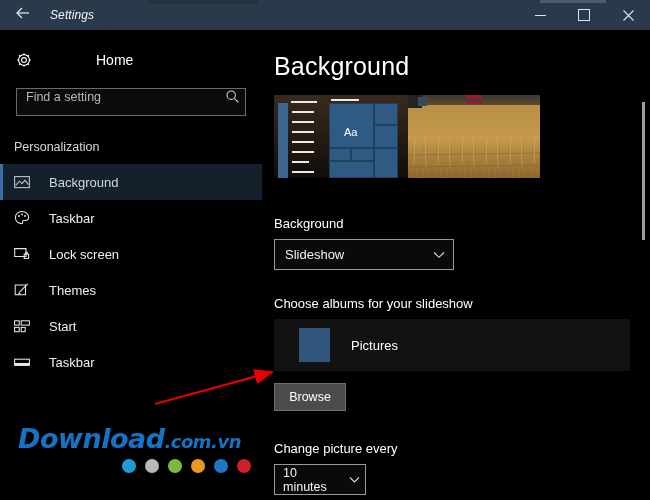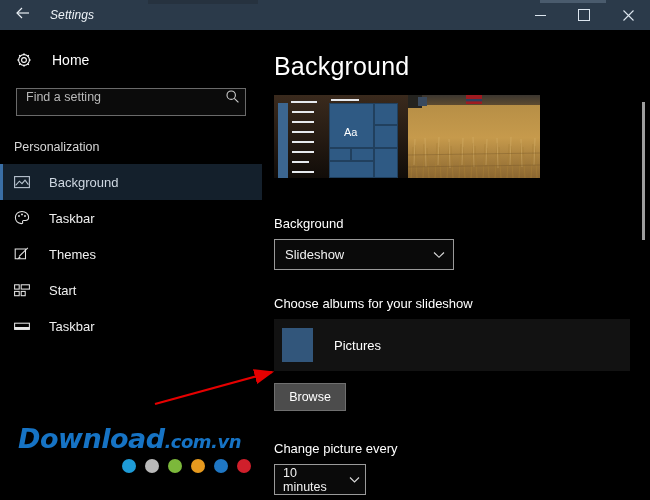--- a/index.html
+++ b/index.html
@@ -105,20 +105,21 @@
     background: #000000;
     padding-top: 14px;
     box-sizing: border-box;
   }
   .home-row {
     display: flex;
     align-items: center;
     height: 32px;
     padding-left: 16px;
     margin-bottom: 12px;
+    gap: 44px;
   }
   .home-row .ico {
     width: 22px;
     display: flex;
     align-items: center;
     justify-content: flex-start;
     color: #ffffff;
   }
   .home-label {
     font-size: 14px;
@@ -309,21 +310,21 @@
     height: 52px;
     background: #121212;
     margin-bottom: 12px;
     display: flex;
     align-items: center;
     box-sizing: border-box;
   }
   .album-item {
     display: flex;
     align-items: center;
-    padding-left: 8px;
+    padding-left: 25px;
   }
   .album-thumb {
     width: 31px;
     height: 34px;
     background: #32567b;
   }
   .album-name {
     font-size: 13px;
     margin-left: 21px;
     color: #ffffff;
@@ -476,20 +477,30 @@
           <svg width="16" height="16" viewBox="0 0 16 16">
             <path d="M8 1.4 C4.2 1.4 1.4 4 1.4 7.6 C1.4 11.2 4 13.6 7.2 13.6 C8.6 13.6 9 12.8 8.6 12 C8.2 11.2 8.8 10.5 9.7 10.5 L11.4 10.5 C13.2 10.5 14.6 9.2 14.6 7.3 C14.6 4 11.6 1.4 8 1.4 Z" fill="none" stroke="#e6e6e6" stroke-width="1.05"></path>
             <circle cx="5" cy="6" r="0.95" fill="#e6e6e6"></circle>
             <circle cx="8" cy="4.4" r="0.95" fill="#e6e6e6"></circle>
             <circle cx="11" cy="6" r="0.95" fill="#e6e6e6"></circle>
           </svg>
         </span>
         <span class="navlabel">Taskbar</span>
       </div>
 
+      <div class="nav-item">
+        <span class="navico">
+          <svg width="16" height="14" viewBox="0 0 16 14">
+            <path d="M0.7 1.6 L12 1.6 L12 9.4 L0.7 9.4 Z" fill="none" stroke="#e6e6e6" stroke-width="1.05"></path>
+            <rect x="10.2" y="7.2" width="4.4" height="4.2" fill="none" stroke="#e6e6e6" stroke-width="1.05"></rect>
+            <path d="M11.4 7.2 L11.4 5.9 A1 1 0 0 1 13.4 5.9 L13.4 7.2" fill="none" stroke="#e6e6e6" stroke-width="1.05"></path>
+          </svg>
+        </span>
+        <span class="navlabel">Lock screen</span>
+      </div>
 
       <div class="nav-item">
         <span class="navico">
           <svg width="16" height="15" viewBox="0 0 16 15">
             <path d="M1.2 2 L11.5 2 L11.5 11.8 L1.2 11.8 Z" fill="none" stroke="#e6e6e6" stroke-width="1.05"></path>
             <path d="M13.8 0.9 L5.2 9.3" stroke="#e6e6e6" stroke-width="1.1" fill="none"></path>
             <path d="M5.2 9.3 L3.4 12.6 L6.7 10.8 Z" fill="#e6e6e6"></path>
           </svg>
         </span>
         <span class="navlabel">Themes</span>

